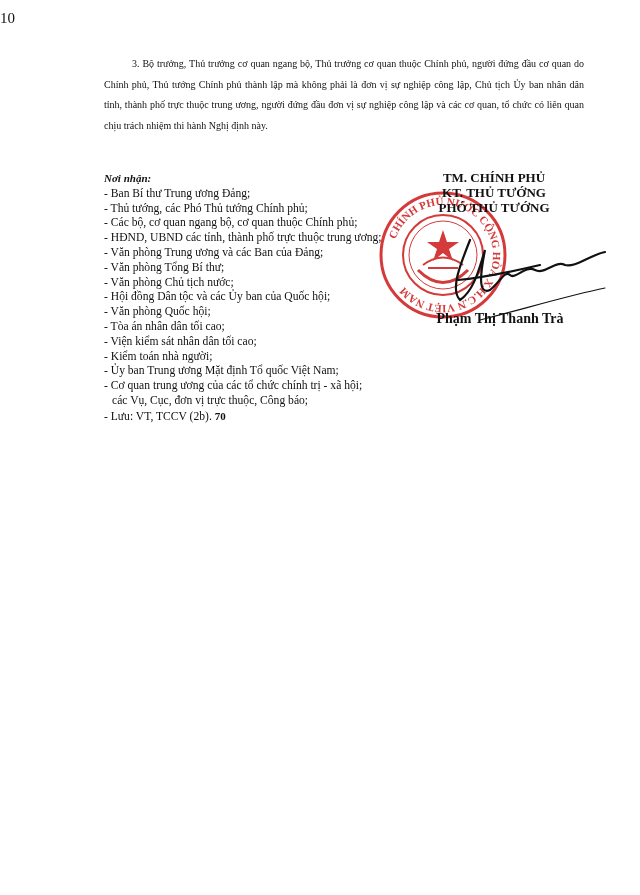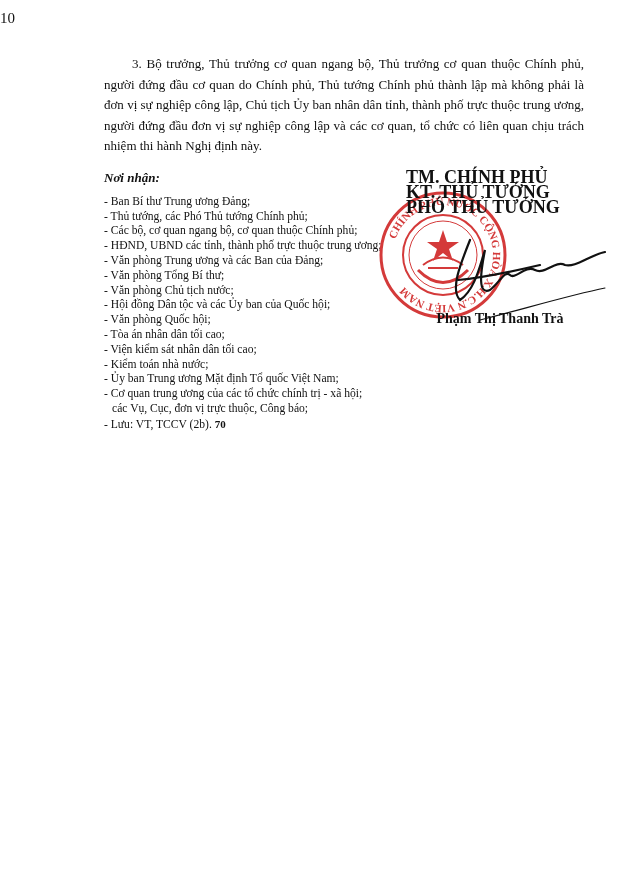--- a/index.html
+++ b/index.html
@@ -1,26 +1,26 @@
 <!DOCTYPE html>
 <html><head>
 <meta charset="utf-8">
 <style>
   html, body { margin: 0; padding: 0; background: #ffffff; }
   body { width: 640px; height: 895px; position: relative; overflow: hidden;
          font-family: "Liberation Serif", "DejaVu Serif", serif; color: #111; }
   .page-number { position: absolute; top: 10px; left: 0; width: 640px; text-align: left; font-size: 15px; }
-  .para { position: absolute; top: 54px; left: 104px; width: 480px; font-size: 13px; line-height: 20.5px;
+  .para { position: absolute; top: 54px; left: 104px; width: 480px; font-size: 10px; line-height: 20.5px;
           text-align: justify; text-indent: 28px; margin: 0; }
   .recipients { position: absolute; top: 171px; left: 104px; width: 290px; font-size: 11.6px; line-height: 14.8px; }
-  .recipients .head { font-weight: bold; font-style: italic; font-size: 13px; margin-bottom: 9px; }
+  .recipients .head { font-weight: bold; font-style: italic; font-size: 11px; margin-bottom: 1px; }
   .recipients .item { white-space: nowrap; }
   .recipients .indent { padding-left: 8px; }
   .mark { font-family: Liberation Serif, serif; font-weight: bold; font-size: 11px; }
-  .sig-block { position: absolute; top: 170px; left: 406px; width: 200px; text-align: left; font-weight: bold; font-size: 18px; line-height: 15px; }
+  .sig-block { position: absolute; top: 170px; left: 394px; width: 200px; text-align: center; font-weight: bold; font-size: 13px; line-height: 15px; }
   .signer { position: absolute; top: 311px; left: 400px; width: 200px; text-align: center; font-weight: bold; font-size: 14px; }
   .seal { position: absolute; left: 378px; top: 190px; width: 130px; height: 130px; }
   .signature { position: absolute; left: 440px; top: 220px; width: 170px; height: 110px; }
 </style>
 </head>
 <body>
 
 <div class="page-number">10</div>
 
 <p class="para">3. Bộ trưởng, Thủ trưởng cơ quan ngang bộ, Thủ trưởng cơ quan thuộc Chính phủ, người đứng đầu cơ quan do Chính phủ, Thủ tướng Chính phủ thành lập mà không phải là đơn vị sự nghiệp công lập, Chủ tịch Ủy ban nhân dân tỉnh, thành phố trực thuộc trung ương, người đứng đầu đơn vị sự nghiệp công lập và các cơ quan, tổ chức có liên quan chịu trách nhiệm thi hành Nghị định này.</p>
@@ -31,21 +31,21 @@
   <div class="item">- Thủ tướng, các Phó Thủ tướng Chính phủ;</div>
   <div class="item">- Các bộ, cơ quan ngang bộ, cơ quan thuộc Chính phủ;</div>
   <div class="item">- HĐND, UBND các tỉnh, thành phố trực thuộc trung ương;</div>
   <div class="item">- Văn phòng Trung ương và các Ban của Đảng;</div>
   <div class="item">- Văn phòng Tổng Bí thư;</div>
   <div class="item">- Văn phòng Chủ tịch nước;</div>
   <div class="item">- Hội đồng Dân tộc và các Ủy ban của Quốc hội;</div>
   <div class="item">- Văn phòng Quốc hội;</div>
   <div class="item">- Tòa án nhân dân tối cao;</div>
   <div class="item">- Viện kiểm sát nhân dân tối cao;</div>
-  <div class="item">- Kiểm toán nhà nước;</div>
+  <div class="item">- Kiểm toán nhà người;</div>
   <div class="item">- Ủy ban Trung ương Mặt định Tổ quốc Việt Nam;</div>
   <div class="item">- Cơ quan trung ương của các tổ chức chính trị - xã hội;</div>
   <div class="item indent">các Vụ, Cục, đơn vị trực thuộc, Công báo;</div>
   <div class="item">
     <span>- Lưu: VT, TCCV (2b).</span>
     <span class="mark">70</span>
   </div>
 </div>
 
 <svg class="seal" viewBox="0 0 130 130">

